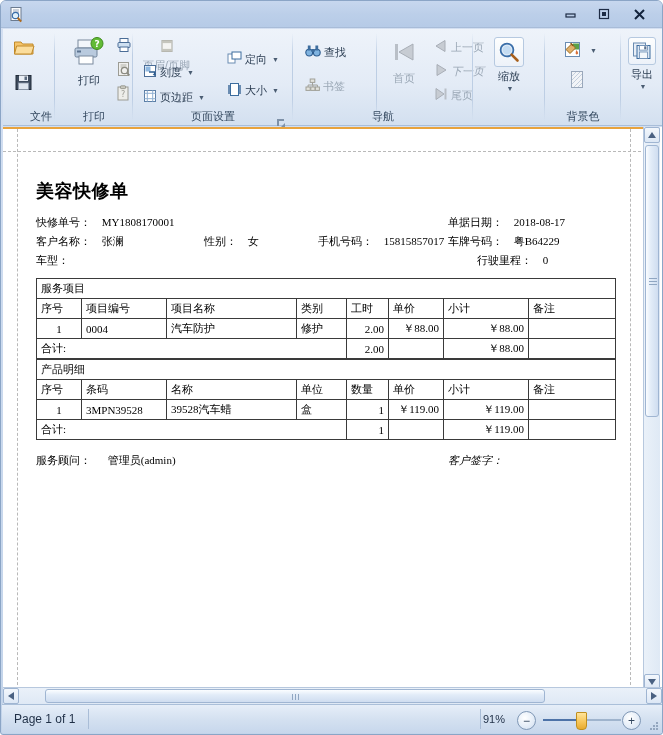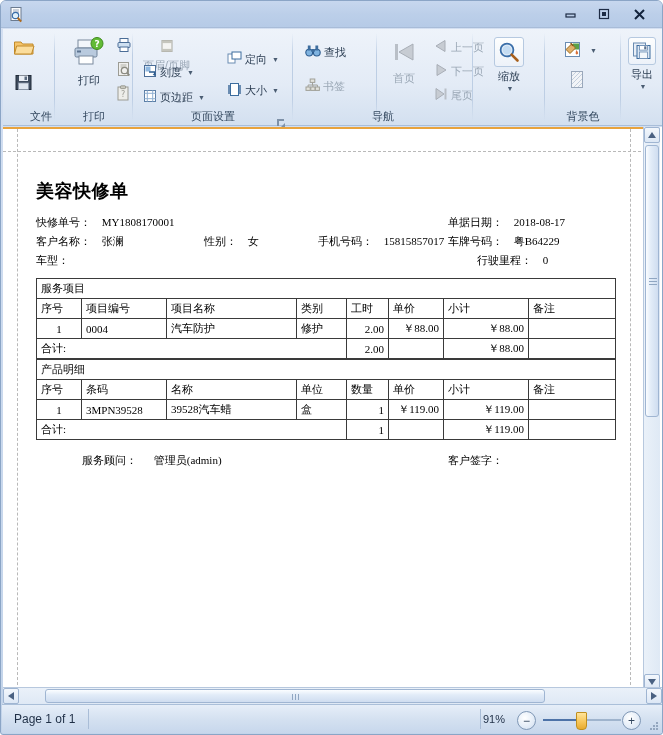--- a/index.html
+++ b/index.html
@@ -473,21 +473,21 @@
         <span class="lbl" style="color:#9aa7b5;">首页</span>
       </div>
       <div class="small-btn disabled" style="left:139px; top:9px;">
         <span class="ico">
           <svg width="14" height="14" viewBox="0 0 14 14">
             <path d="M11 1.5 L11 12.5 L2 7 Z" fill="#c7ccd3" stroke="#a8aeb6" stroke-width="1"></path>
           </svg>
         </span>
         <span>上一页</span>
       </div>
-      <div class="small-btn disabled" style="left:139px; top:33px;">
+      <div class="small-btn disabled" style="left:139px; top:33px;font-style:italic;">
         <span class="ico">
           <svg width="14" height="14" viewBox="0 0 14 14">
             <path d="M3 1.5 L3 12.5 L12 7 Z" fill="#c7ccd3" stroke="#a8aeb6" stroke-width="1"></path>
           </svg>
         </span>
         <span>下一页</span>
       </div>
       <div class="small-btn disabled" style="left:139px; top:57px;">
         <span class="ico">
           <svg width="14" height="14" viewBox="0 0 14 14">
@@ -681,25 +681,25 @@
             <td colspan="4">合计:</td>
             <td class="num">1</td>
             <td class="num"></td>
             <td class="num">￥119.00</td>
             <td></td>
           </tr>
         </tbody>
           </table>
 
         <div id="signature-row">
-          <span class="fld" style="left:0;margin-left:46px;">
+          <span class="fld" style="left:0;">
             <span class="k">服务顾问：</span>
             <span class="v" style="margin-left:14px;">管理员(admin)</span>
           </span>
-          <span class="fld" style="left:412px;">客户签字：</span>
+          <span class="fld" style="left:412px;font-style:italic;">客户签字：</span>
         </div>
       </div>
     </div>
   </div>
 
   <div id="vscroll">
     <div class="sb-btn" style="position:absolute; left:0; top:0; width:16px; height:16px;">
       <svg width="8" height="6" viewBox="0 0 8 6">
           <path d="M4 0 L8 6 L0 6 Z" fill="#4a6182"></path>
         </svg>

